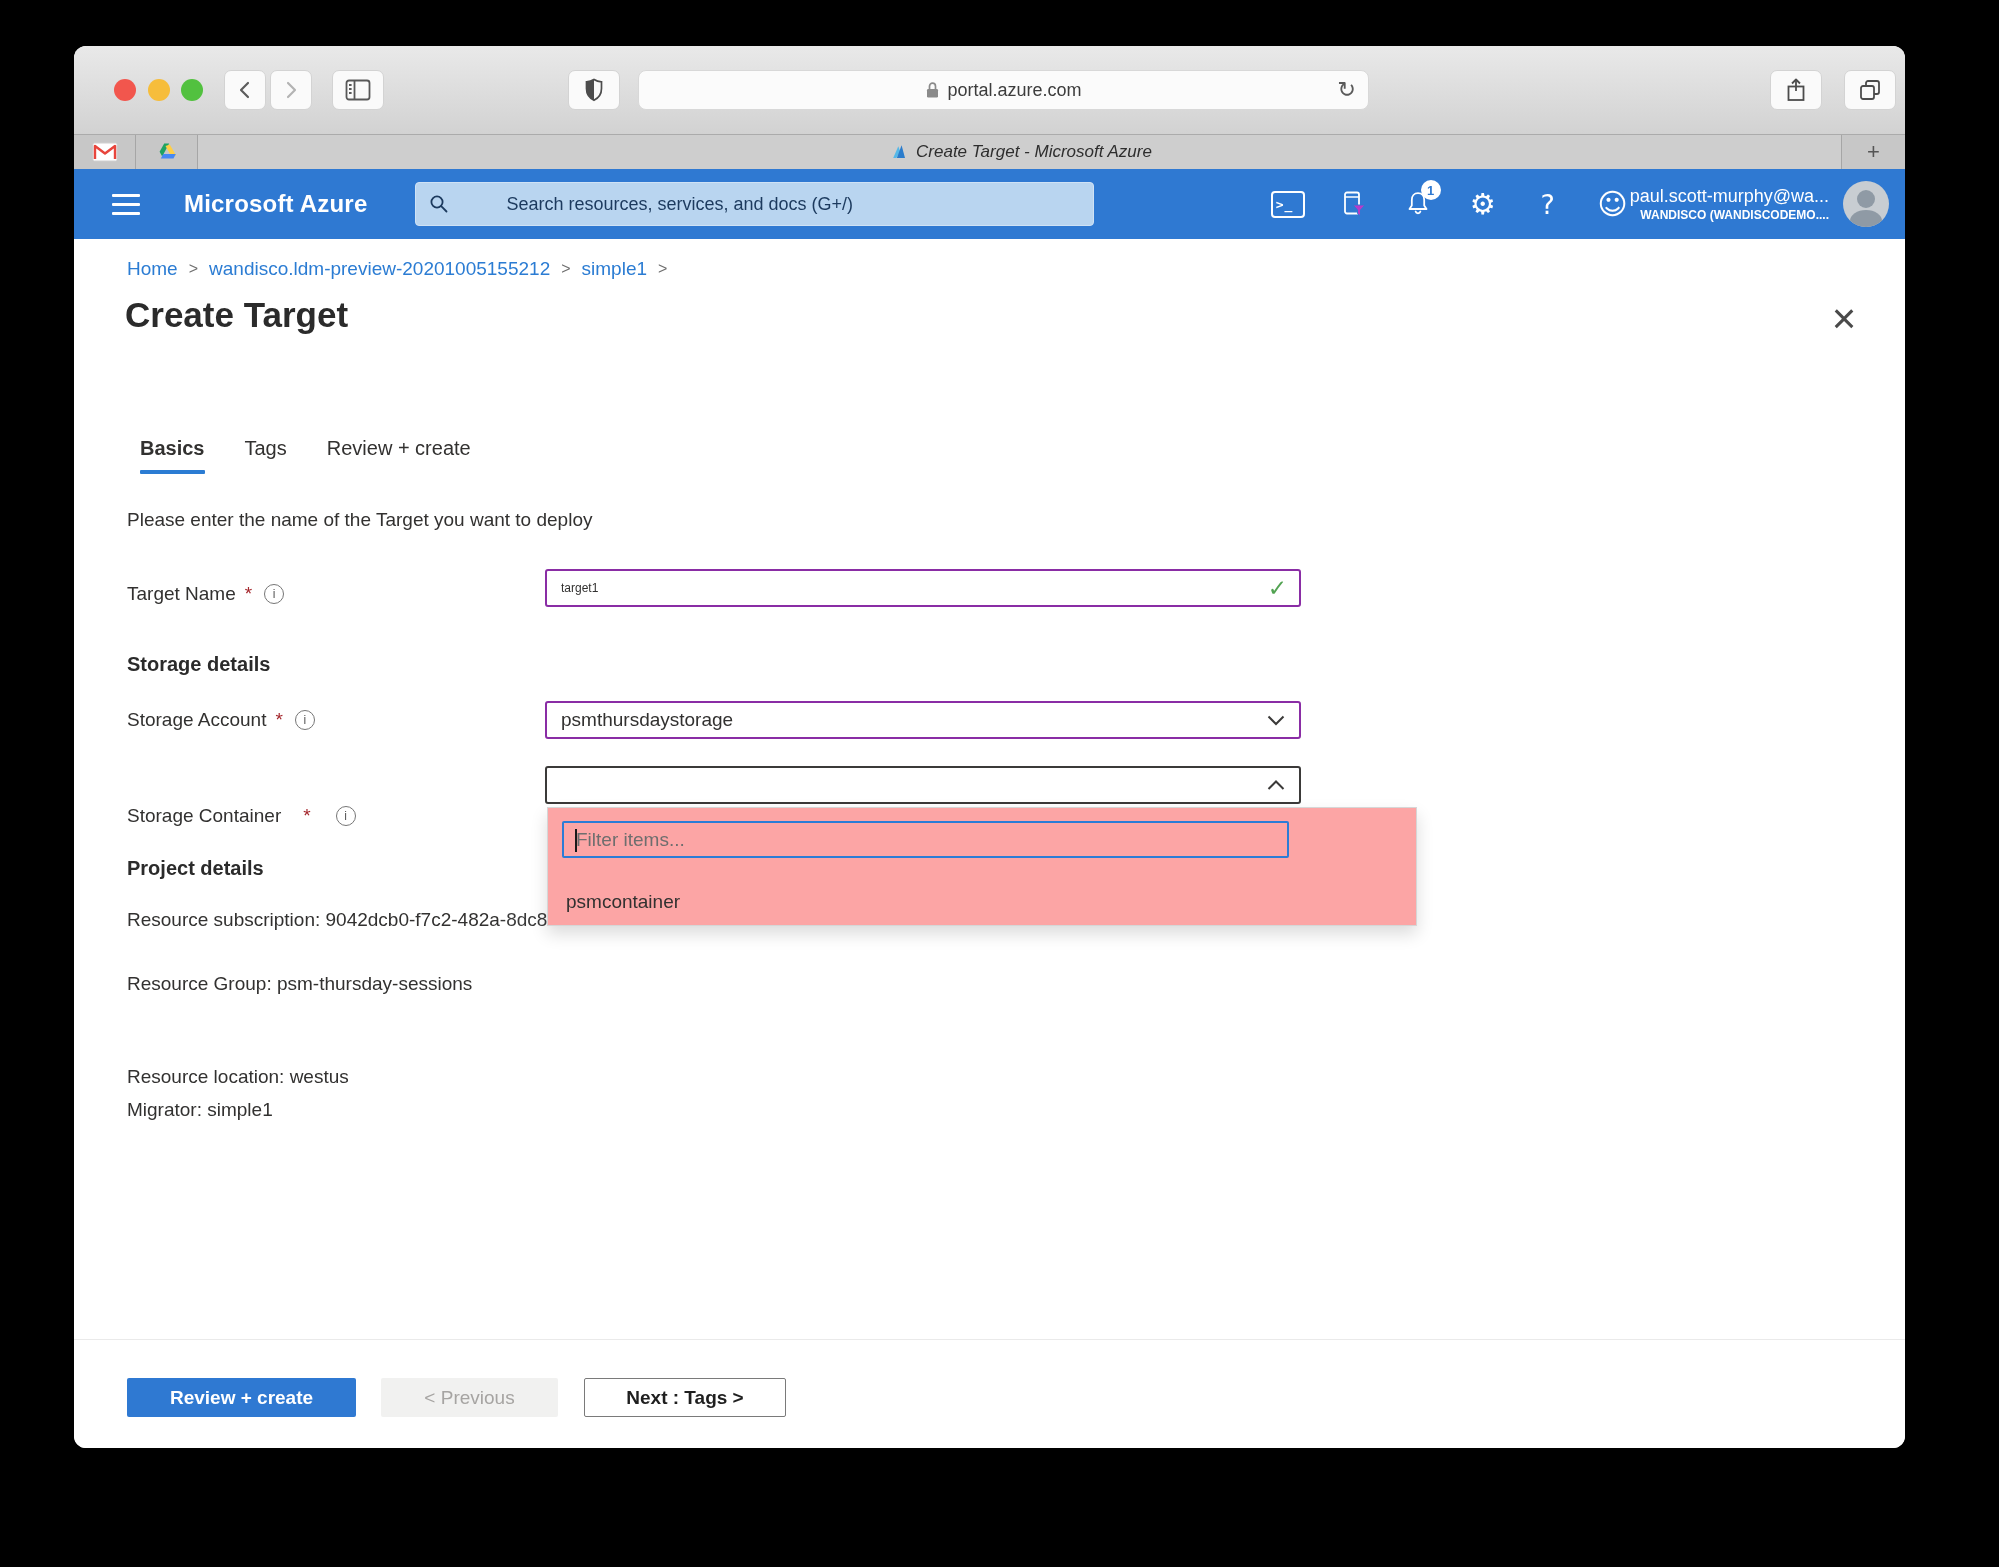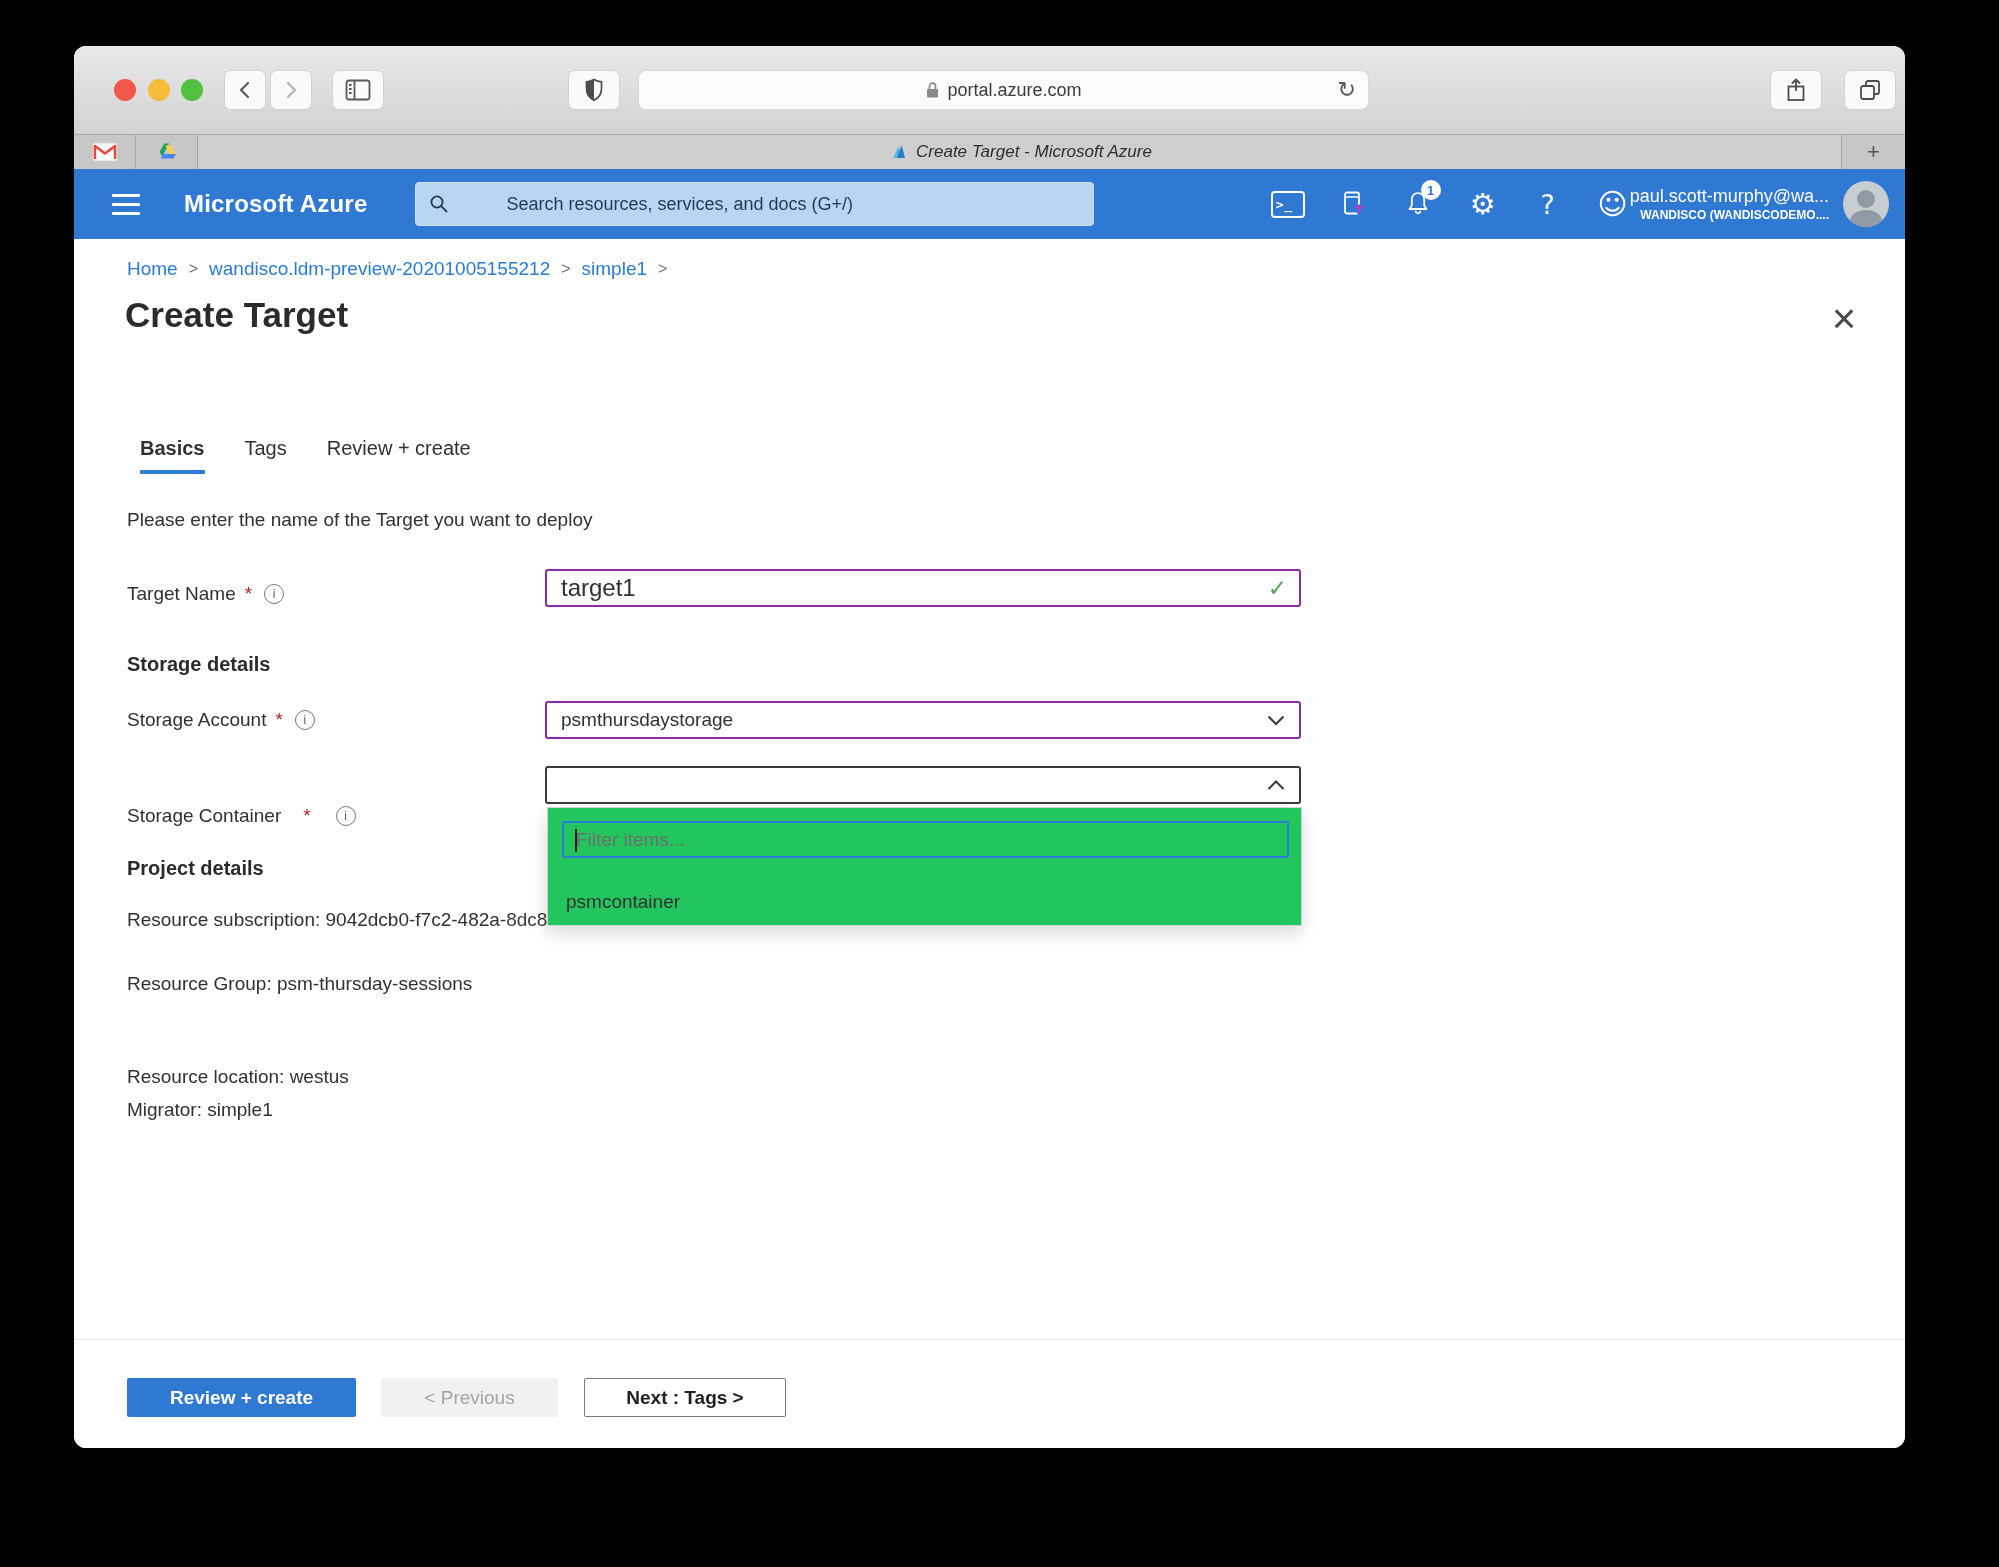--- a/index.html
+++ b/index.html
@@ -108,33 +108,33 @@
   .info-icon{
     width:20px;height:20px;border:1.5px solid #767676;border-radius:50%;box-sizing:border-box;
     display:inline-flex;align-items:center;justify-content:center;
     font-size:12px;color:#585858;margin-left:6px;font-style:normal;
   }
   .txt-input{
     position:absolute;left:471px;width:756px;height:38px;box-sizing:border-box;
     border:2px solid #8a2da5;border-radius:3px;background:#fff;
     display:flex;align-items:center;padding:0 12px;
   }
-  .txt-input input{flex:1;border:none;outline:none;font-size:24px;color:#323130;font-family:inherit;background:transparent;}
+  .txt-input input{flex:1;border:none;outline:none;font-size:12px;color:#323130;font-family:inherit;background:transparent;}
   .check{color:#52a352;font-size:23px;font-weight:700;}
   .section-h{position:absolute;left:53px;font-size:20px;font-weight:700;color:#2b2b2b;}
   .selectbox{
     position:absolute;left:471px;width:756px;height:38px;box-sizing:border-box;border-radius:3px;
     background:#fff;display:flex;align-items:center;justify-content:space-between;
     padding:0 14px;cursor:pointer;
   }
   .selectbox.purple{border:2px solid #8a2da5;}
   .selectbox.dark{border:2px solid #3b3a39;}
   .dropdown-panel{
-    position:absolute;left:473px;top:568px;width:755px;height:119px;z-index:10;
-    background:#22c55e;border:1px solid #d6d6d6;box-sizing:border-box;
+    position:absolute;left:473px;top:568px;width:870px;height:119px;z-index:10;
+    background:#fca5a5;border:1px solid #d6d6d6;box-sizing:border-box;
     box-shadow:0 8px 16px rgba(0,0,0,.14);
   }
   .filter-wrap{position:absolute;left:14px;top:13px;width:727px;height:37px;box-sizing:border-box;
     border:2.5px solid #2b7cd6;border-radius:2px;display:flex;align-items:center;padding:0 10px;}
   .filter-wrap input{flex:1;border:none;outline:none;font-size:19px;font-family:inherit;color:#323130;background:transparent;}
   .filter-wrap input::placeholder{color:#6e6e6e;opacity:1;}
   .caret{position:absolute;left:11px;top:6px;width:1.5px;height:23px;background:#1a1a1a;}
   .dd-option{position:absolute;left:14px;top:79px;height:30px;display:flex;align-items:center;font-size:19px;color:#323130;cursor:pointer;padding:0 4px;}
   .pline{position:absolute;left:53px;height:26px;display:flex;align-items:center;white-space:nowrap;text-align:center;}
   .obscured{color:#3a3a3a;}

